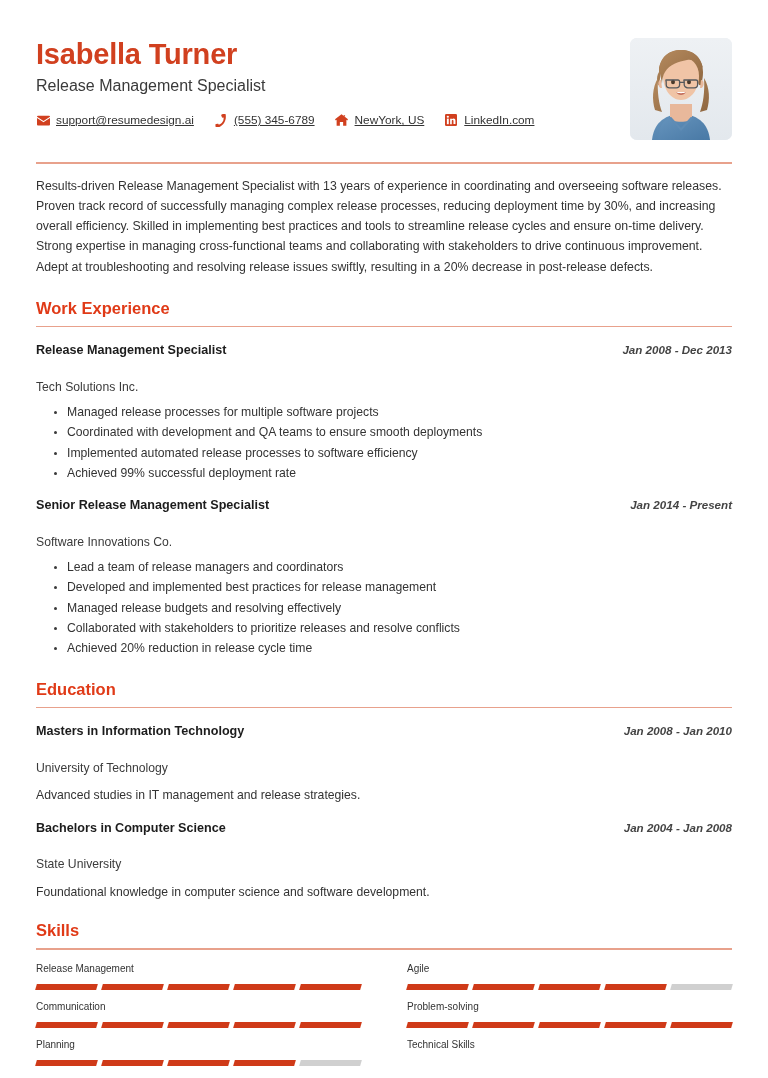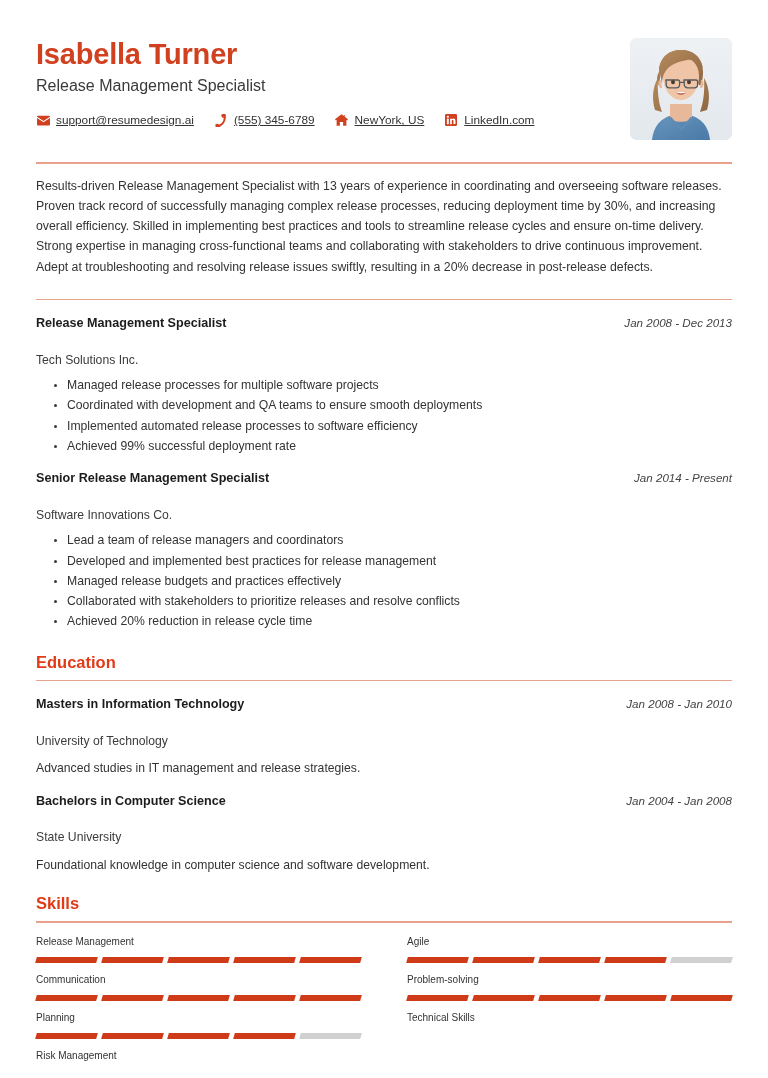--- a/index.html
+++ b/index.html
@@ -131,20 +131,21 @@
     color: #1c1c1c;
     line-height: 1.3;
   }
   .entry-date {
     font-size: 11.6px;
     font-style: italic;
     color: #444444;
     white-space: nowrap;
     text-align: right;
     flex: 0 0 auto;
+    font-weight: bold;
   }
   .entry-org {
     font-size: 12.2px;
     color: #3b3b3b;
     margin-top: 20px;
     line-height: 1.35;
   }
 
   .bullets {
     margin-top: 9px;
@@ -294,20 +295,21 @@
       </svg>
     </div>
   </div>
 
   <div class="section">
     <div class="section-rule"></div>
     <p class="summary-text">Results-driven Release Management Specialist with 13 years of experience in coordinating and overseeing software releases. Proven track record of successfully managing complex release processes, reducing deployment time by 30%, and increasing overall efficiency. Skilled in implementing best practices and tools to streamline release cycles and ensure on-time delivery. Strong expertise in managing cross-functional teams and collaborating with stakeholders to drive continuous improvement. Adept at troubleshooting and resolving release issues swiftly, resulting in a 20% decrease in post-release defects.</p>
   </div>
 
   <div class="section">
+    <div class="section-title">Work Experience</div>
     <div class="section-rule"></div>
 
     <div class="entry">
       <div class="entry-head">
         <div class="entry-role">Release Management Specialist</div>
         <div class="entry-date">Jan 2008 - Dec 2013</div>
       </div>
       <div class="entry-org">Tech Solutions Inc.</div>
       <ul class="bullets">
         <li>Managed release processes for multiple software projects</li>
@@ -319,21 +321,21 @@
 
     <div class="entry">
       <div class="entry-head">
         <div class="entry-role">Senior Release Management Specialist</div>
         <div class="entry-date">Jan 2014 - Present</div>
       </div>
       <div class="entry-org">Software Innovations Co.</div>
       <ul class="bullets">
         <li>Lead a team of release managers and coordinators</li>
         <li>Developed and implemented best practices for release management</li>
-        <li>Managed release budgets and practices effectively</li>
+        <li>Managed release budgets and resolving effectively</li>
         <li>Collaborated with stakeholders to prioritize releases and resolve conflicts</li>
         <li>Achieved 20% reduction in release cycle time</li>
       </ul>
     </div>
   </div>
 
   <div class="section">
     <div class="section-title">Education</div>
     <div class="section-rule"></div>
 

